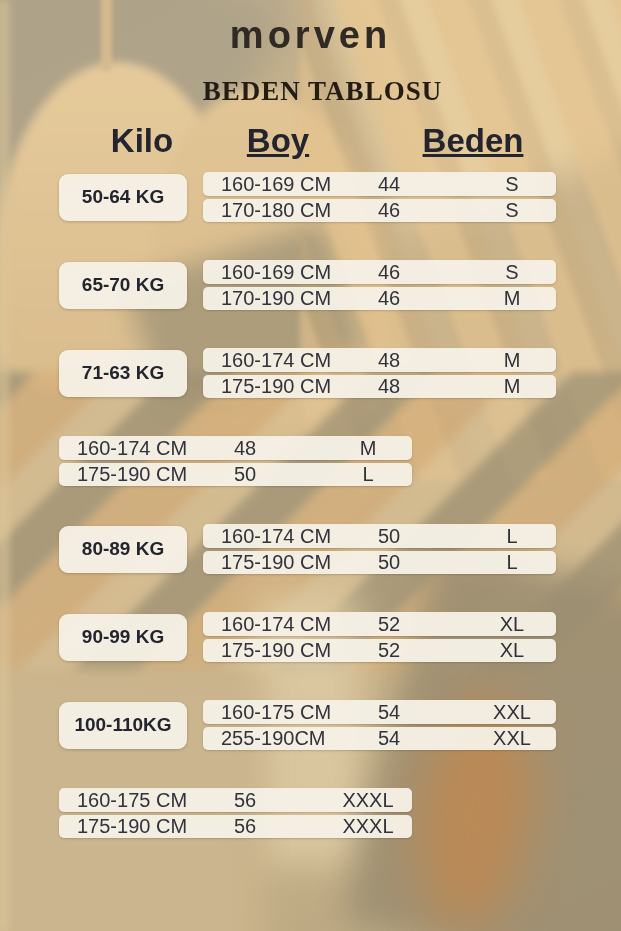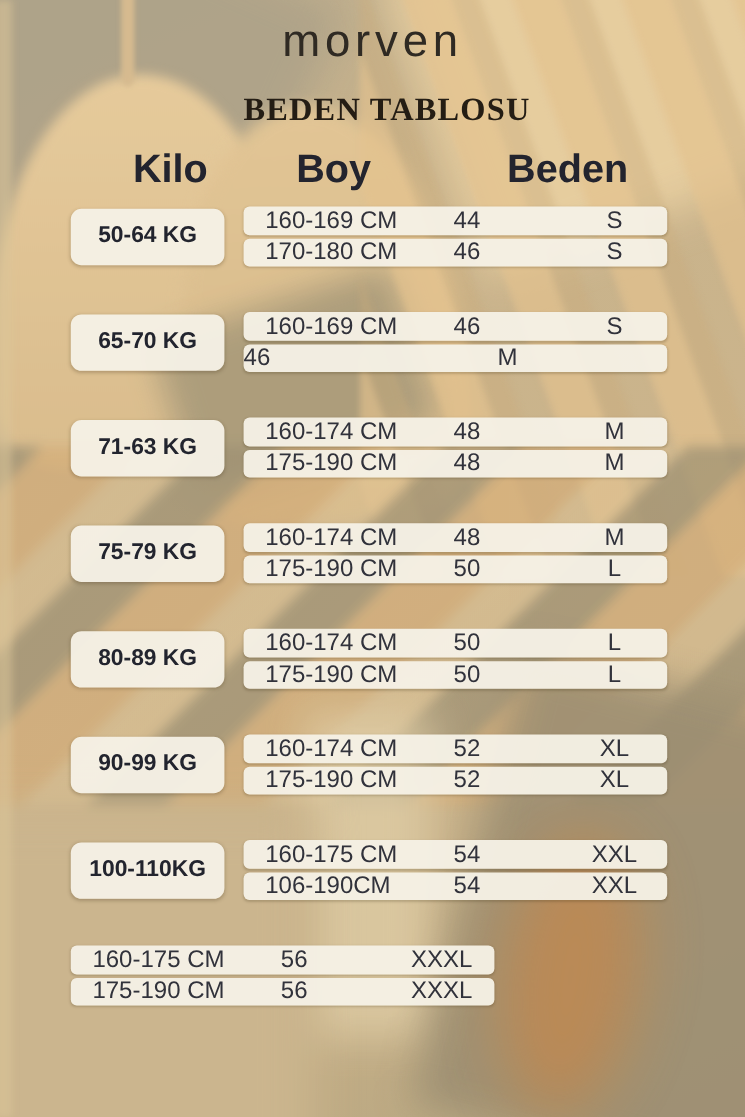--- a/index.html
+++ b/index.html
@@ -35,39 +35,39 @@
   .sh-soft-bl     { left:-70px; top:675px; width:330px; height:310px; background:#ccb78f; filter:blur(19px); }
   .sh-wash        { inset:0; background:rgba(198,175,136,.16); }
 
   
   .content { position: absolute; inset: 0; }
 
   .brand {
     position: absolute; top: 14px; left: 0; width: 100%;
     text-align: center;
     font-family: "Liberation Sans", sans-serif;
-    font-size: 38px; font-weight: 400; letter-spacing: 4px;
+    font-size: 38px; font-weight: 700; letter-spacing: 4px;
     color: #2f2a23;
   }
   .title {
     position: absolute; top: 64px; left: 0; width: 100%; margin: 12px;
     text-align: center;
     font-family: "Liberation Serif", serif;
     font-size: 27px; font-weight: 700; letter-spacing: 1px;
     color: #241d14;
   }
 
   .col-headers { position: absolute; top: 122px; left: 16px; width: 100%; height: 40px; }
   .ch {
     position: absolute; transform: translateX(-50%);
     font-size: 33px; font-weight: 700; color: #23242e; white-space: nowrap;
   }
   .ch-kilo  { left: 126px; }
-  .ch-boy   { left: 262px; }
-  .ch-beden { left: 457px; }
+  .ch-boy   { left: 262px; text-decoration: underline; }
+  .ch-beden { left: 457px; text-decoration: underline; }
 
   .groups {
     position: absolute; top: 172px; left: 59px; width: 497px;
     display: flex; flex-direction: column; gap: 38px;
   }
   .group { display: flex; gap: 16px; height: 50px; }
 
   .badge {
     width: 128px; height: 47px; align-self: center; box-sizing: border-box;
     background: rgba(245,240,229,.96);
@@ -142,20 +142,21 @@
         </div>
         <div class="group">
           <div class="badge">65-70 KG</div>
           <div class="rows">
             <div class="row">
               <span class="cell cell-height">160-169 CM</span>
               <span class="cell cell-num">46</span>
               <span class="cell cell-letter">S</span>
             </div>
             <div class="row">
+              <span class="cell cell-height">170-190 CM</span>
               <span class="cell cell-num">46</span>
               <span class="cell cell-letter">M</span>
             </div>
           </div>
         </div>
         <div class="group">
           <div class="badge">71-63 KG</div>
           <div class="rows">
             <div class="row">
               <span class="cell cell-height">160-174 CM</span>
@@ -163,21 +164,20 @@
               <span class="cell cell-letter">M</span>
             </div>
             <div class="row">
               <span class="cell cell-height">175-190 CM</span>
               <span class="cell cell-num">48</span>
               <span class="cell cell-letter">M</span>
             </div>
           </div>
         </div>
         <div class="group">
-          <div class="badge">75-79 KG</div>
           <div class="rows">
             <div class="row">
               <span class="cell cell-height">160-174 CM</span>
               <span class="cell cell-num">48</span>
               <span class="cell cell-letter">M</span>
             </div>
             <div class="row">
               <span class="cell cell-height">175-190 CM</span>
               <span class="cell cell-num">50</span>
               <span class="cell cell-letter">L</span>
@@ -216,21 +216,21 @@
         </div>
         <div class="group">
           <div class="badge">100-110KG</div>
           <div class="rows">
             <div class="row">
               <span class="cell cell-height">160-175 CM</span>
               <span class="cell cell-num">54</span>
               <span class="cell cell-letter">XXL</span>
             </div>
             <div class="row">
-              <span class="cell cell-height">106-190CM</span>
+              <span class="cell cell-height">255-190CM</span>
               <span class="cell cell-num">54</span>
               <span class="cell cell-letter">XXL</span>
             </div>
           </div>
         </div>
         <div class="group">
           <div class="rows">
             <div class="row">
               <span class="cell cell-height">160-175 CM</span>
               <span class="cell cell-num">56</span>

